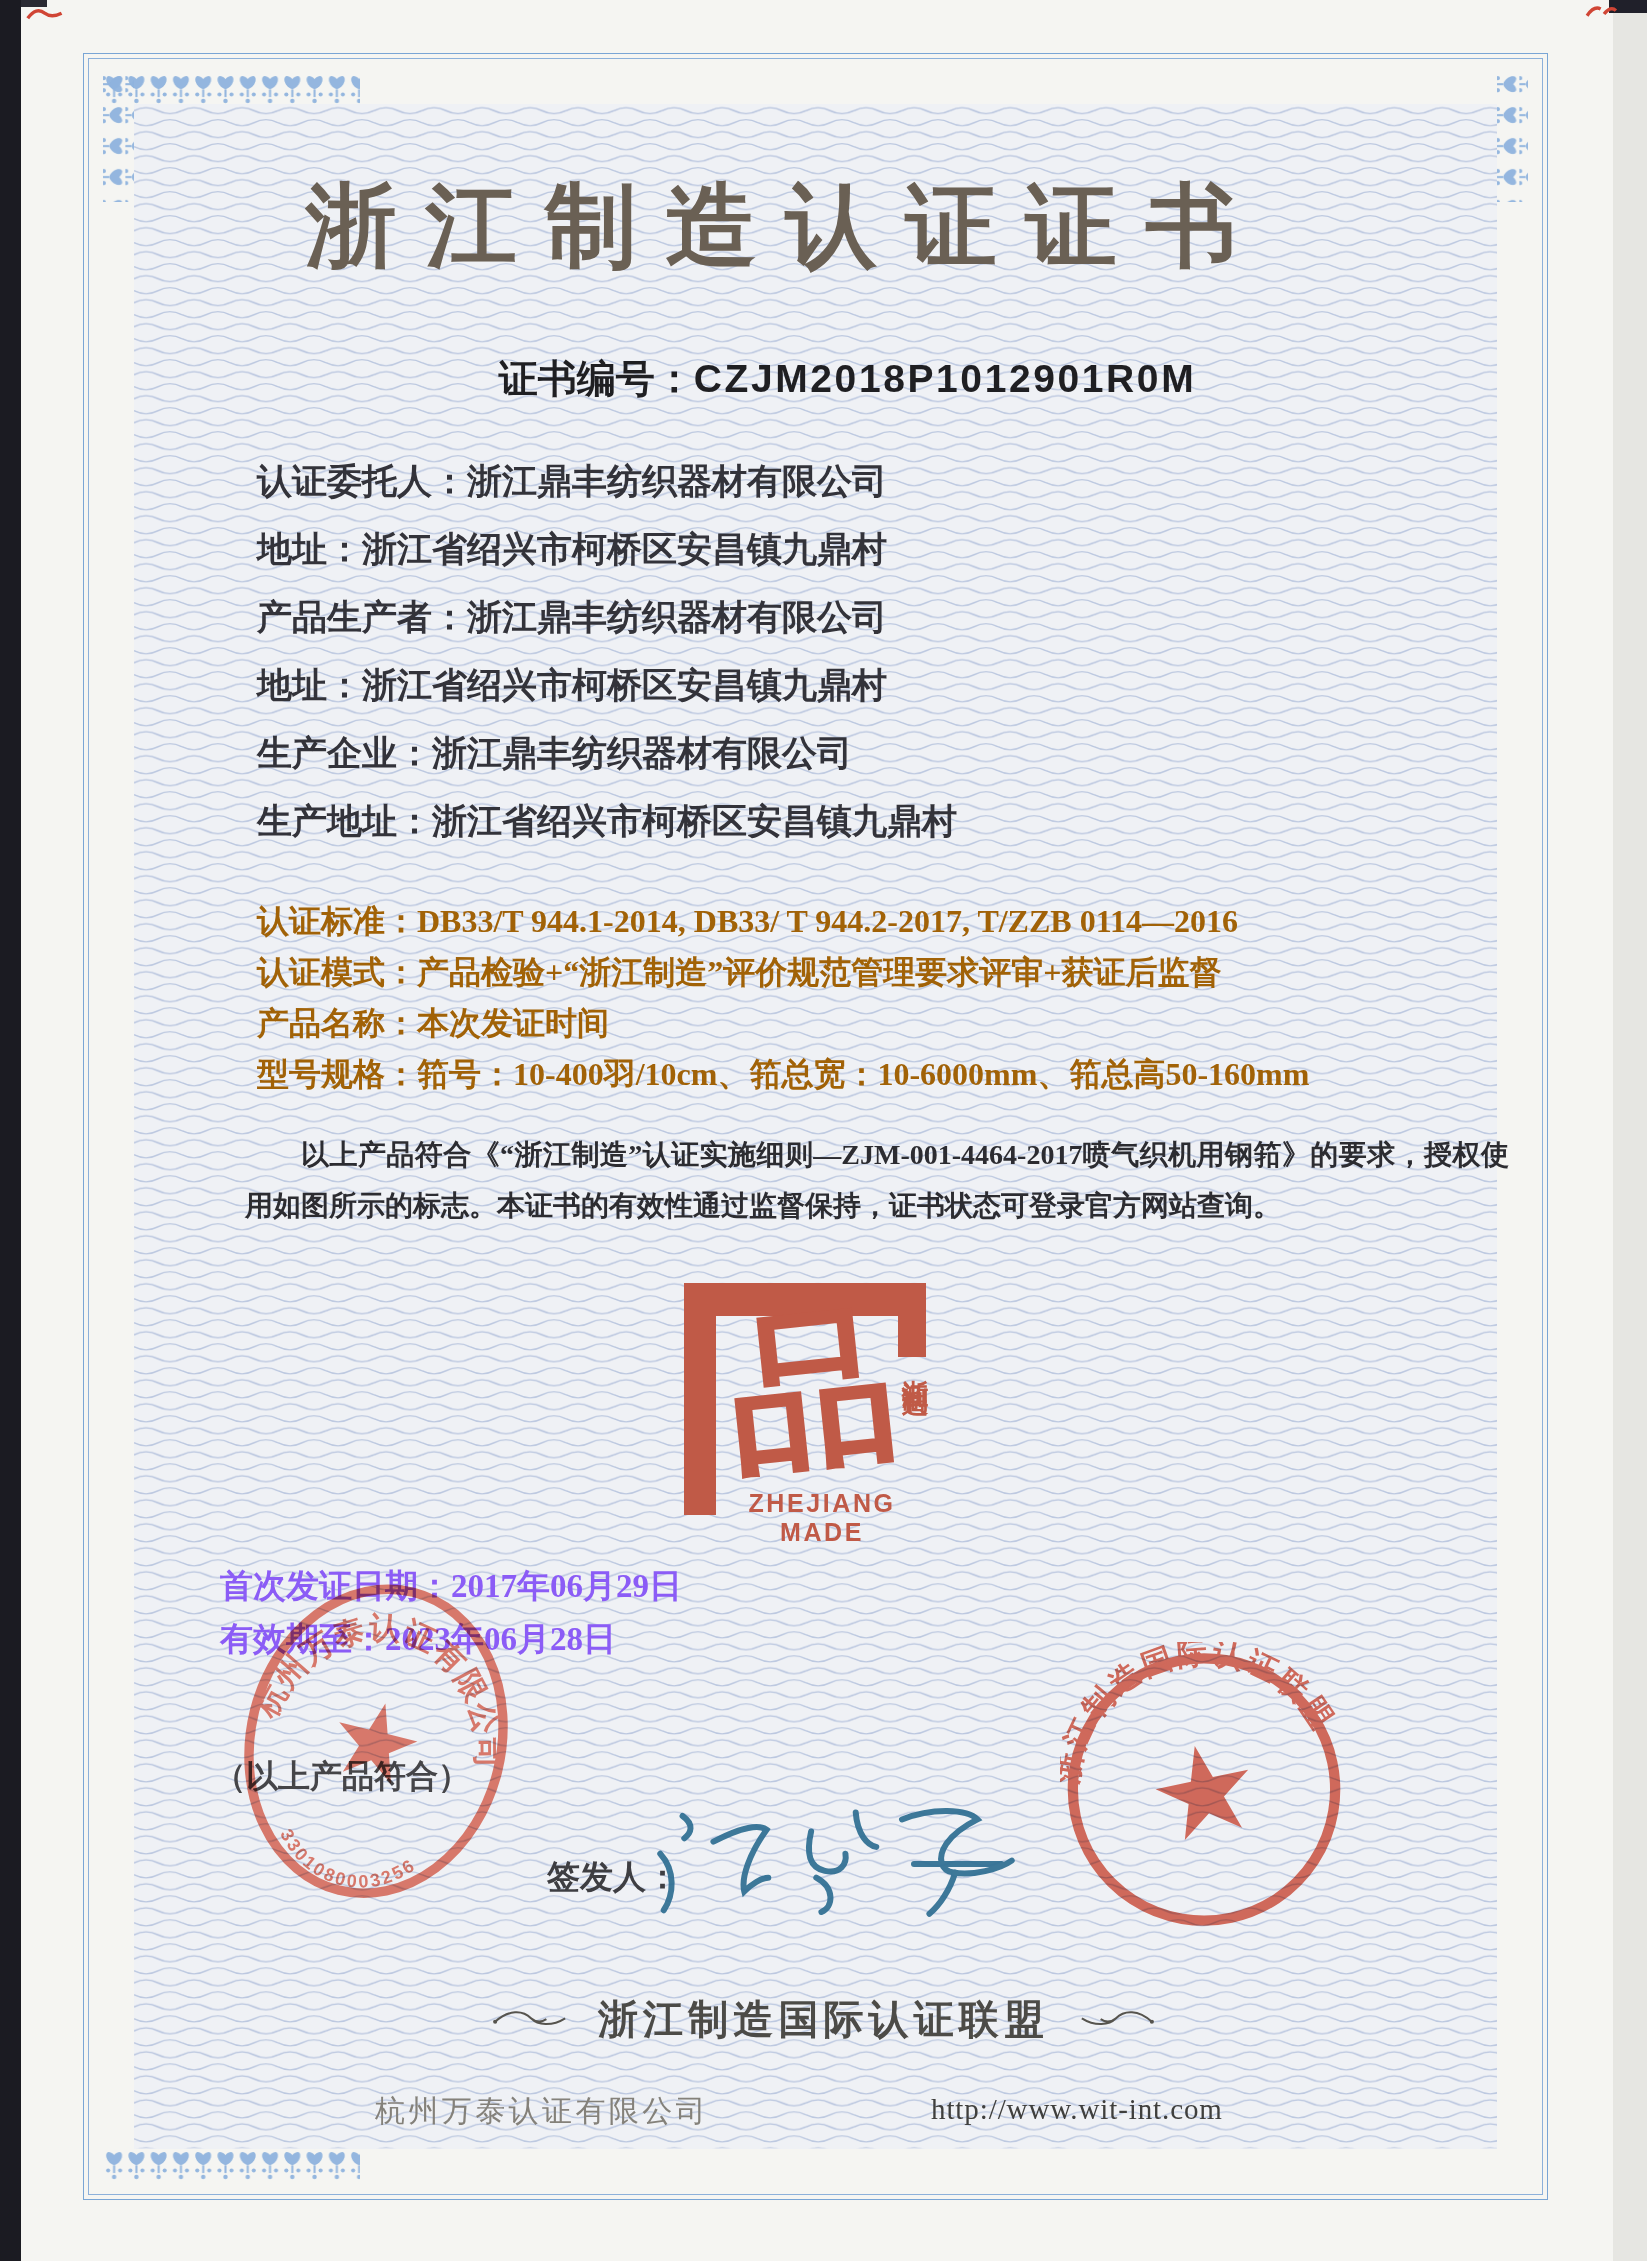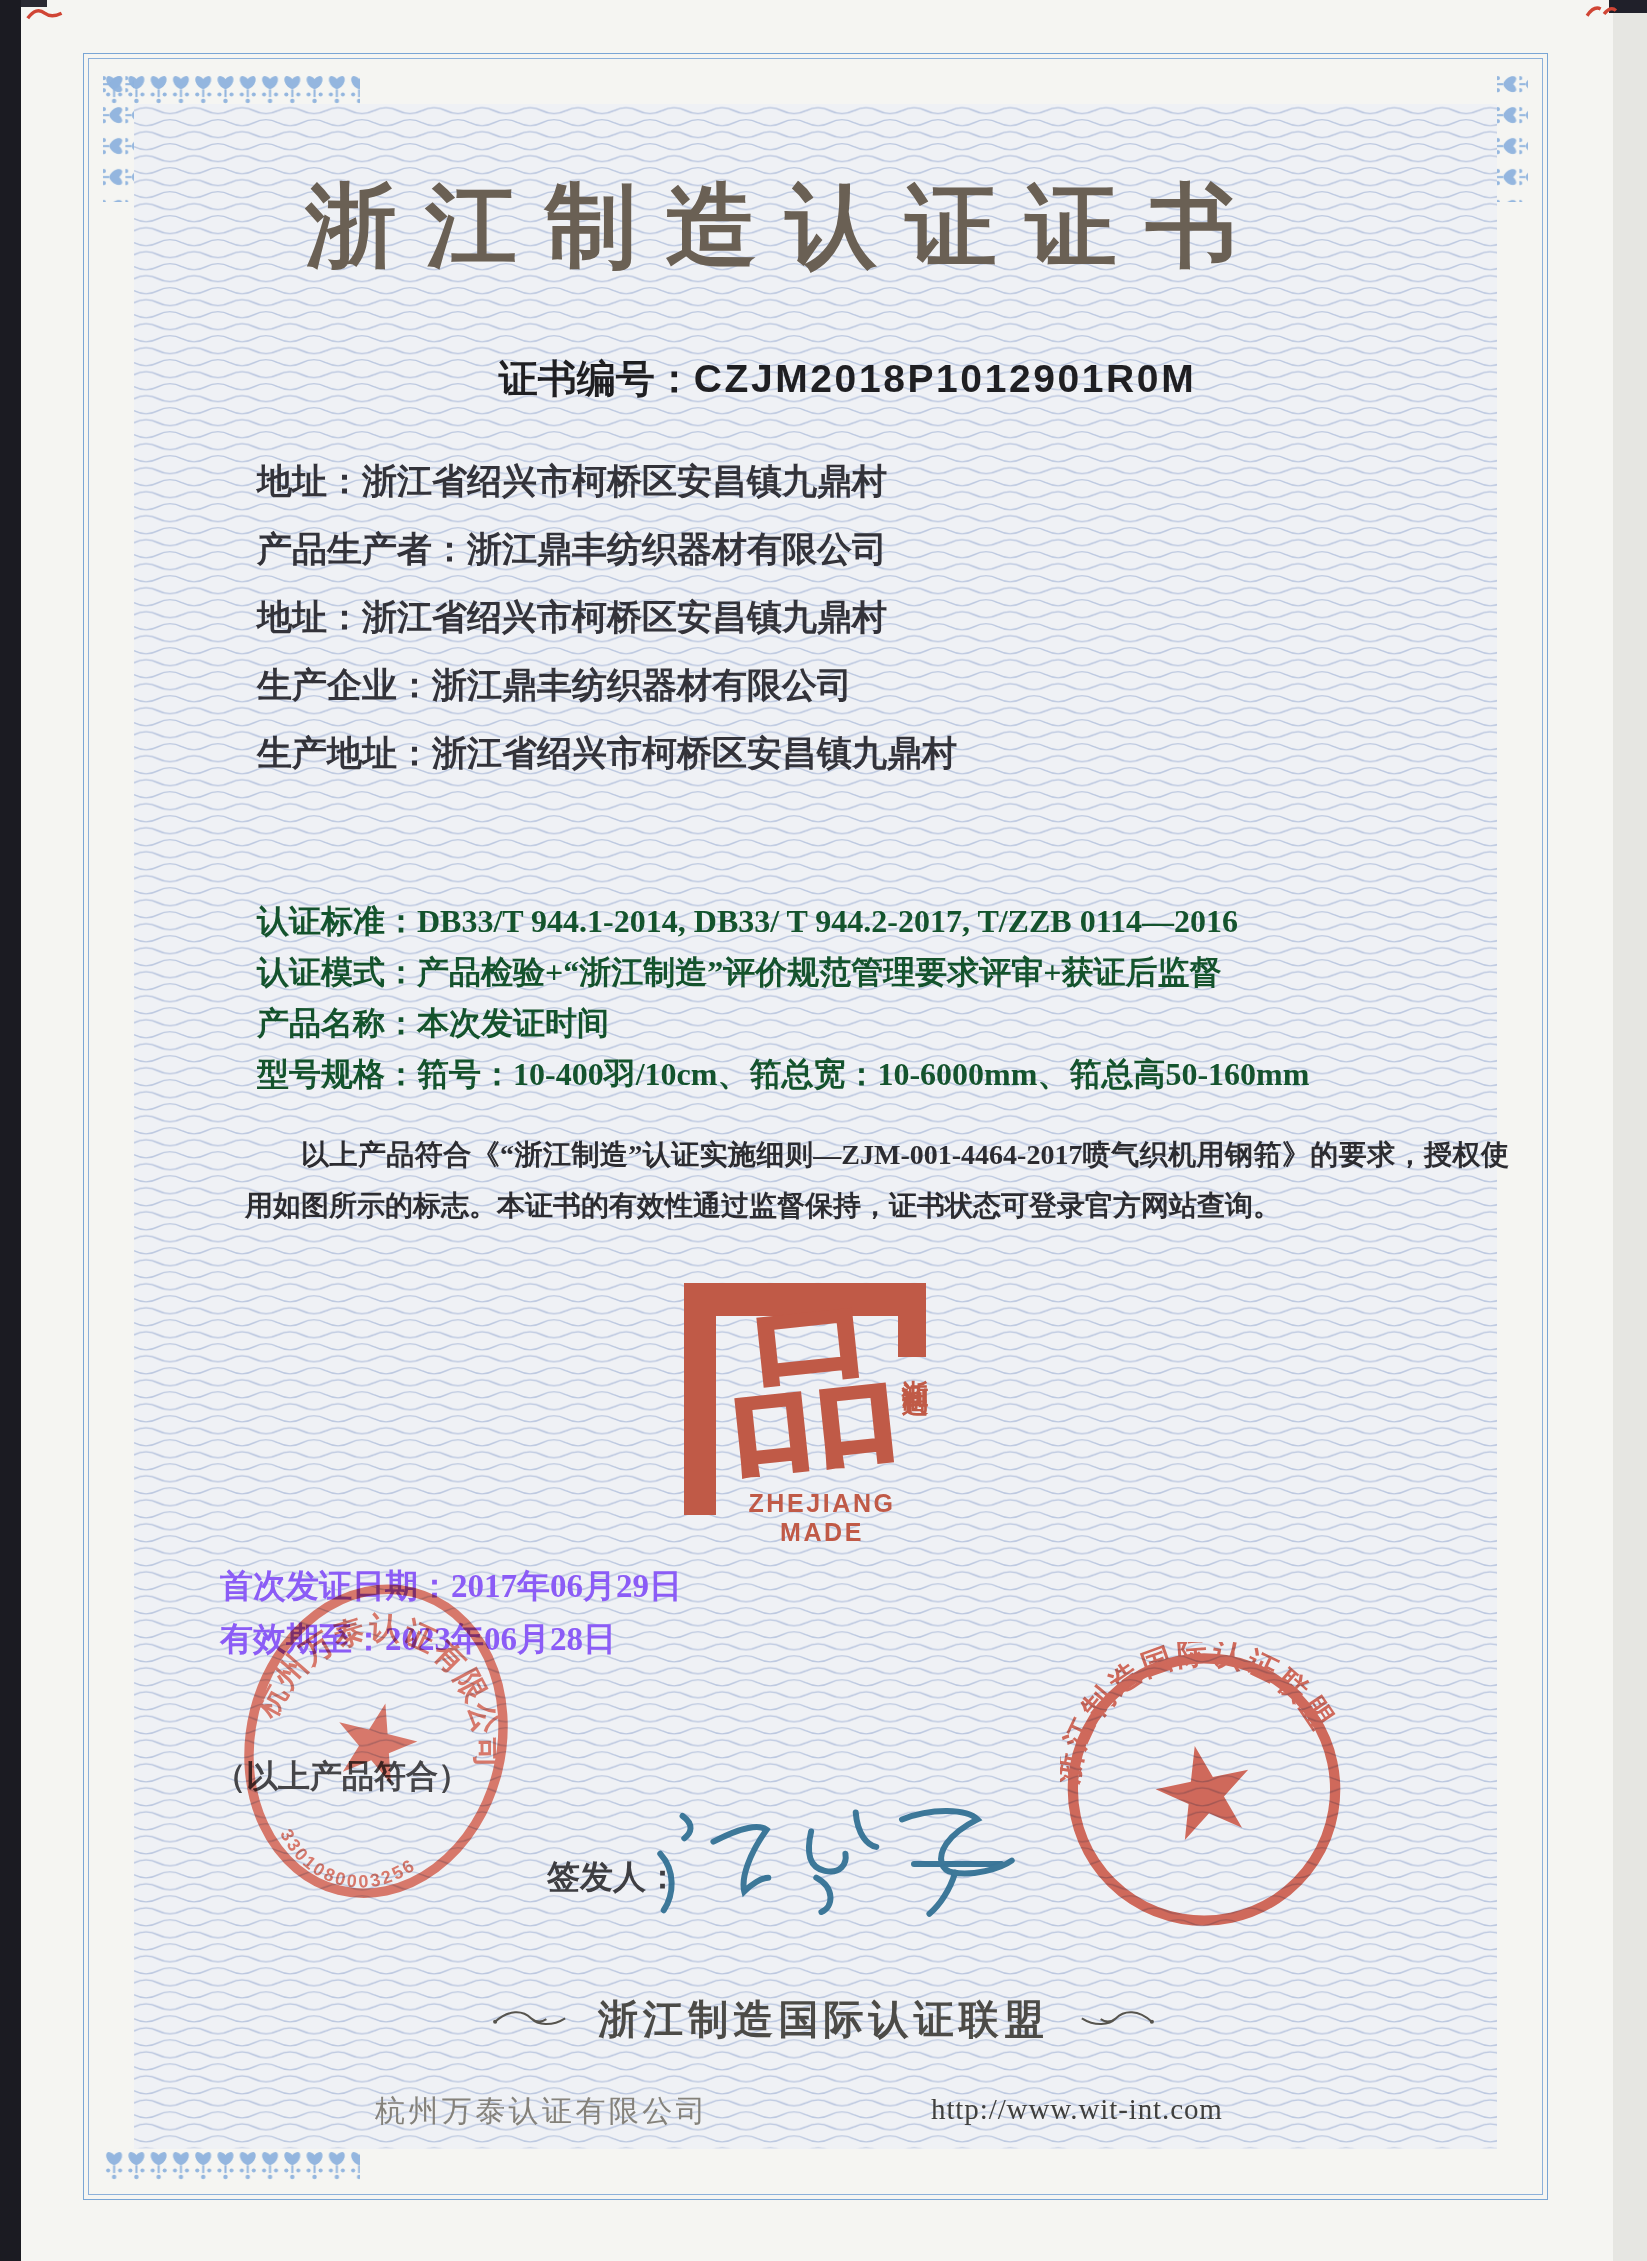--- a/index.html
+++ b/index.html
@@ -27,21 +27,21 @@
   .abs{position:absolute;}
   .title{left:0;top:165px;width:1484px;text-align:center;font-size:91px;font-weight:700;
          color:#6a6054;letter-spacing:29px;text-indent:29px;font-family:"DejaVu Serif",serif;margin-left:29px;}
   .certno{left:0;top:352px;width:1647px;text-align:center;font-size:39px;font-weight:700;color:#1f1f22;padding-left:24px;}
   .certno .num{font-family:"Liberation Sans","DejaVu Sans",sans-serif;letter-spacing:2.6px;}
 
   .info{left:257px;top:448px;width:1201px;}
   .info .row{height:68px;line-height:68px;font-size:35px;font-weight:700;color:#33333a;white-space:nowrap;}
 
   .details{left:257px;top:896px;width:1235px;}
-  .details .row{height:51px;line-height:51px;font-size:32px;font-weight:700;color:#14532d;white-space:nowrap;}
+  .details .row{height:51px;line-height:51px;font-size:32px;font-weight:700;color:#a16207;white-space:nowrap;}
 
   .statement{left:245px;top:1129px;width:1264px;font-size:28px;line-height:51px;font-weight:700;
              color:#2c2c31;text-align:justify;text-indent:2em;}
 
   
   .logo{left:684px;top:1283px;width:244px;height:238px;}
   .logo .bar-top{position:absolute;left:0;top:0;width:215px;height:33px;background:#c05a47;}
   .logo .bar-hook{position:absolute;left:214px;top:0;width:28px;height:74px;background:#c05a47;}
   .logo .bar-left{position:absolute;left:0;top:0;width:32px;height:232px;background:#c05a47;}
   .logo .mark{position:absolute;left:38px;top:12px;width:180px;height:189px;font-size:168px;line-height:189px;
@@ -137,20 +137,21 @@
     </div>
   </div>
 
   <div class="abs title">浙江制造认证证书</div>
 
   <div class="abs certno">
     <span>证书编号：</span><span class="num">CZJM2018P1012901R0M</span>
   </div>
 
   <div class="abs info">
+    <div class="row"><span>认证委托人：</span><span>浙江鼎丰纺织器材有限公司</span></div>
     <div class="row"><span>地址：</span><span>浙江省绍兴市柯桥区安昌镇九鼎村</span></div>
     <div class="row"><span>产品生产者：</span><span>浙江鼎丰纺织器材有限公司</span></div>
     <div class="row"><span>地址：</span><span>浙江省绍兴市柯桥区安昌镇九鼎村</span></div>
     <div class="row"><span>生产企业：</span><span>浙江鼎丰纺织器材有限公司</span></div>
     <div class="row"><span>生产地址：</span><span>浙江省绍兴市柯桥区安昌镇九鼎村</span></div>
   </div>
 
   <div class="abs details">
     <div class="row"><span>认证标准：</span><span>DB33/T 944.1-2014, DB33/ T 944.2-2017, T/ZZB 0114—2016</span></div>
     <div class="row"><span>认证模式：</span><span>产品检验+“浙江制造”评价规范管理要求评审+获证后监督</span></div>

